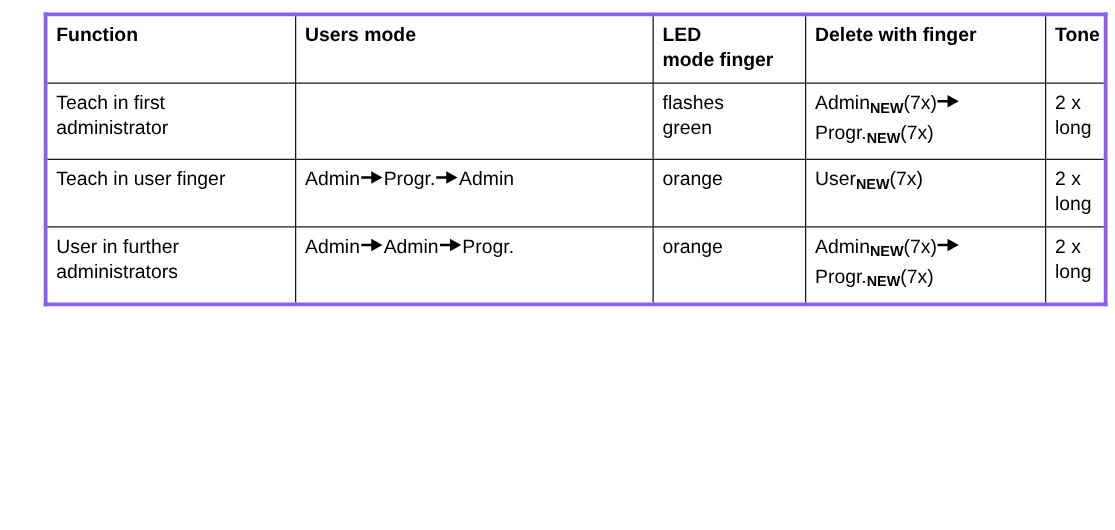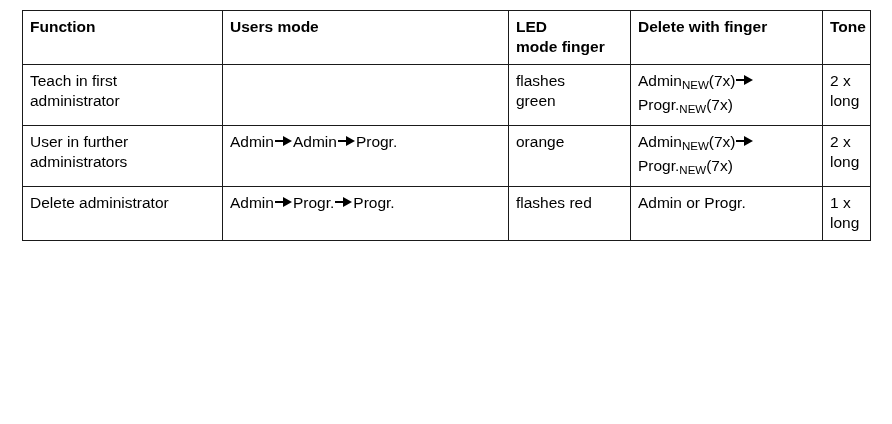--- a/index.html
+++ b/index.html
@@ -17,21 +17,22 @@
   .table-wrap {
     position: absolute;
     left: 22px;
     top: 10px;
     width: 848px;
   }
   table.spec {
     border-collapse: collapse;
     table-layout: fixed;
     width: 848px;
-    border: 1px solid #8b5cf6;
+    border: 3px solid #8b5cf6;
+    margin-left: 13px;
   }
   table.spec col.c-function     { width: 200px; }
   table.spec col.c-startmode    { width: 286px; }
   table.spec col.c-led          { width: 122px; }
   table.spec col.c-touch        { width: 192px; }
   table.spec col.c-tone         { width: 48px; }
 
   table.spec th,
   table.spec td {
     border: 1px solid #1a1a1a;
@@ -80,20 +81,21 @@
     width: 0;
     height: 0;
     border-top: 5px solid transparent;
     border-bottom: 5px solid transparent;
     border-left: 9px solid #000;
   }
   .sub {
     font-size: 11.5px;
     vertical-align: -3px;
     letter-spacing: 0;
+    font-weight: bold;
   }
   .cellline { display: block; }
 </style>
 </head>
 <body>
 
 <div class="table-wrap">
   <table class="spec">
     <colgroup>
       <col class="c-function">
@@ -116,32 +118,32 @@
         <tr class="tall">
           <td>Teach in first
 administrator</td>
           <td></td>
           <td>flashes
 green</td>
           <td><span class="cellline"><span>Admin</span><span class="sub">NEW</span><span>(7x)</span><span class="arr"></span></span><span class="cellline"><span>Progr.</span><span class="sub">NEW</span><span>(7x)</span></span></td>
           <td>2 x
 long</td>
         </tr>
+        <tr>
+          <td>Teach in user finger</td>
+          <td><span>Admin</span><span class="arr"></span><span>Progr.</span><span class="arr"></span><span>Admin</span></td>
+          <td>orange</td>
+          <td><span class="cellline"><span>User</span><span class="sub">NEW</span><span>(7x)</span></span></td>
+          <td>2 x
+long</td>
+        </tr>
         <tr class="tall">
           <td>User in further
 administrators</td>
           <td><span>Admin</span><span class="arr"></span><span>Admin</span><span class="arr"></span><span>Progr.</span></td>
           <td>orange</td>
           <td><span class="cellline"><span>Admin</span><span class="sub">NEW</span><span>(7x)</span><span class="arr"></span></span><span class="cellline"><span>Progr.</span><span class="sub">NEW</span><span>(7x)</span></span></td>
           <td>2 x
 long</td>
         </tr>
-        <tr>
-          <td>Delete administrator</td>
-          <td><span>Admin</span><span class="arr"></span><span>Progr.</span><span class="arr"></span><span>Progr.</span></td>
-          <td>flashes red</td>
-          <td><span class="cellline"><span>Admin or Progr.</span></span></td>
-          <td>1 x
-long</td>
-        </tr>
       </tbody>
   </table>
 </div>
 
 </body></html>

